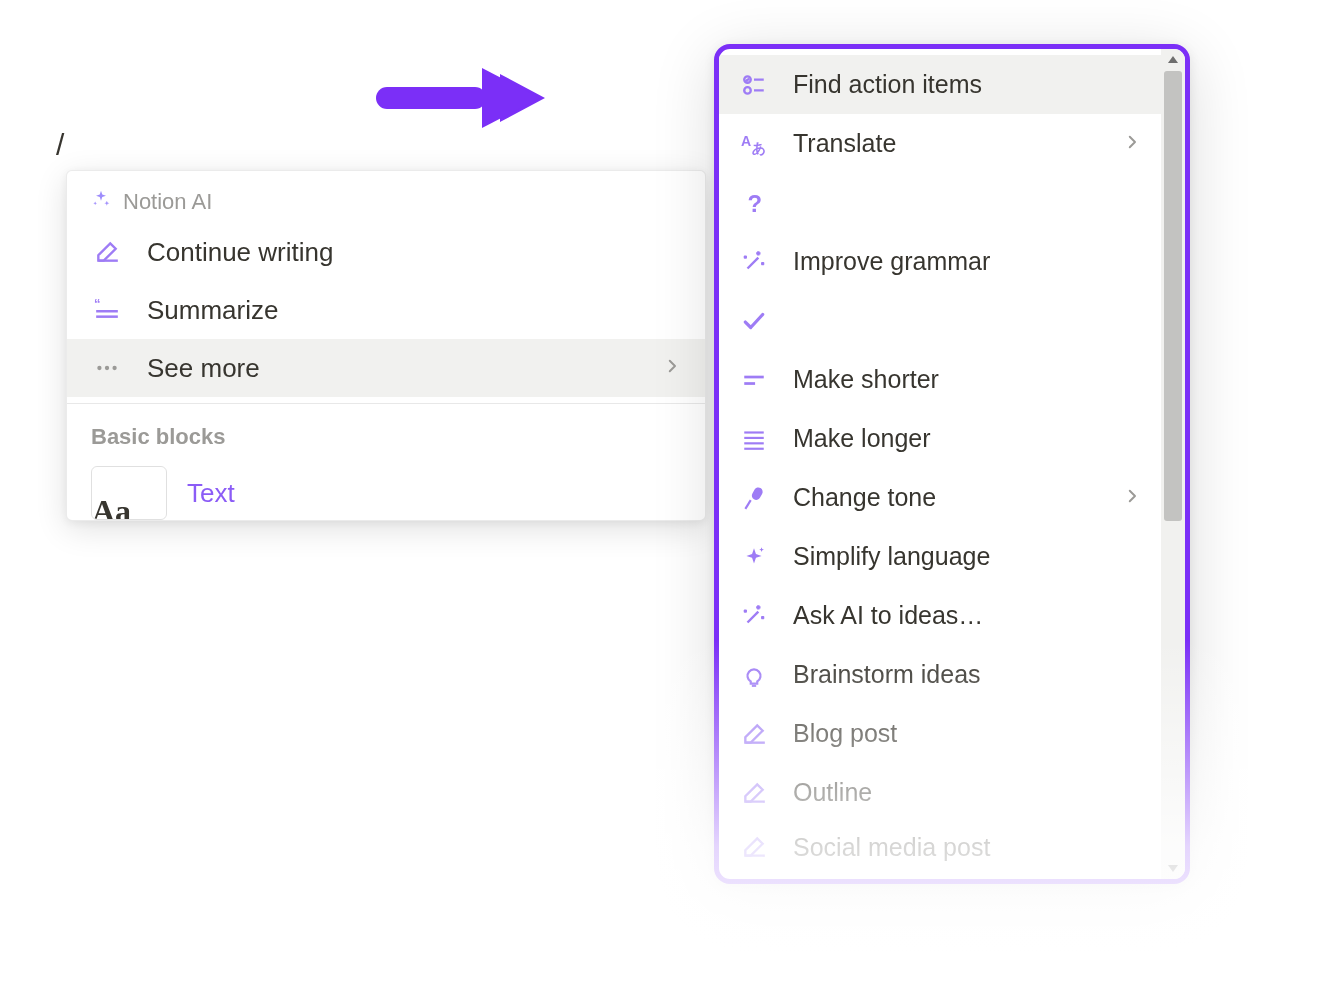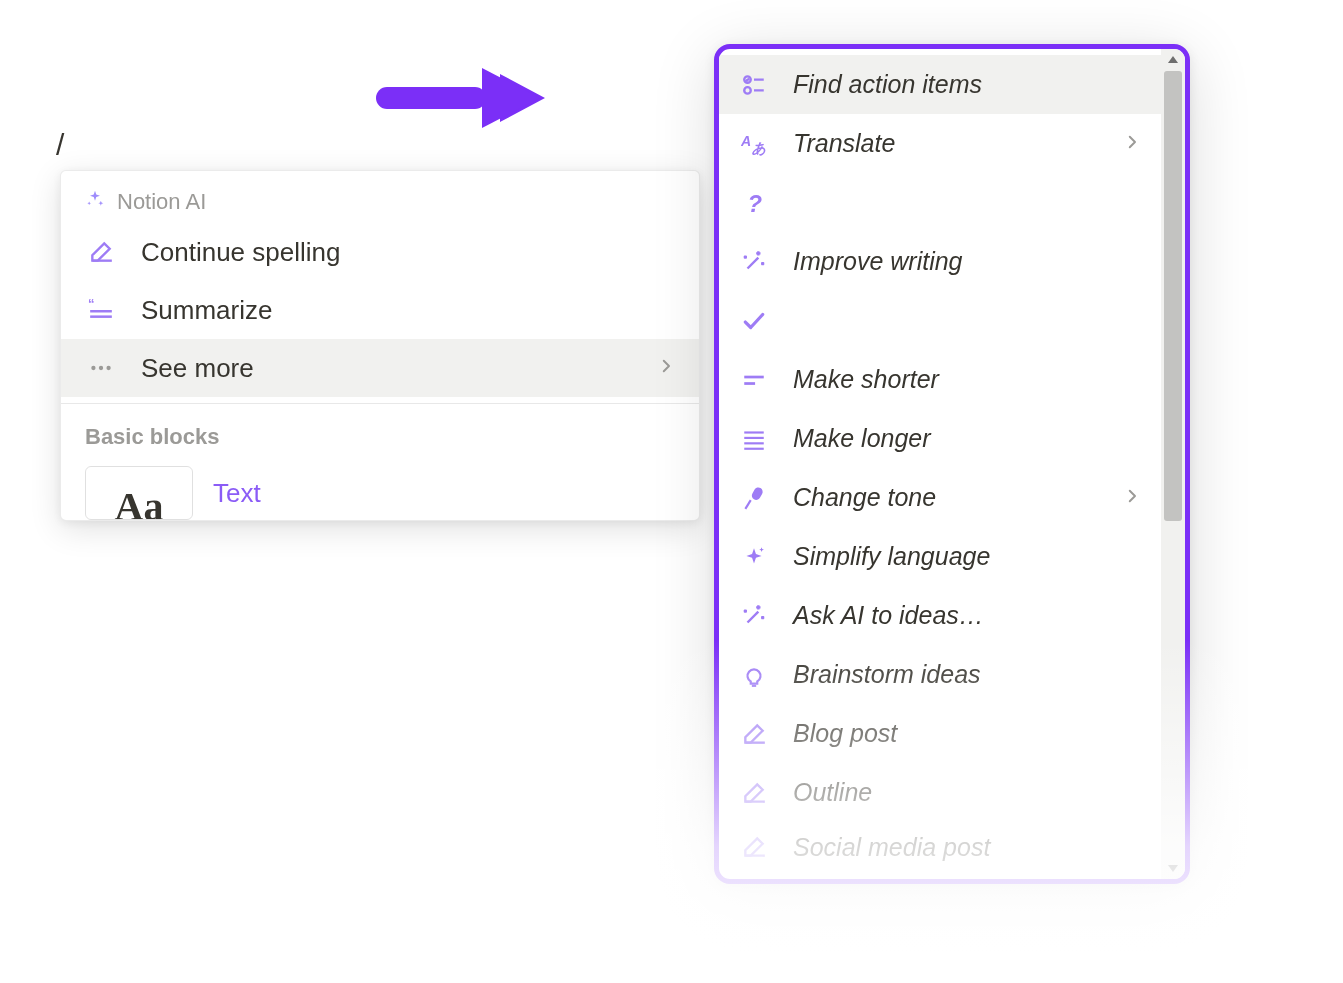--- a/index.html
+++ b/index.html
@@ -28,21 +28,21 @@
     .arrow-annotation {
       position: absolute;
       top: 58px;
       left: 370px;
       color: #7b2ff7;
     }
 
     .left-menu {
       position: absolute;
       top: 170px;
-      left: 60px;
+      left: 66px;
       width: 640px;
       background: #ffffff;
       border: 1px solid rgba(0,0,0,0.08);
       border-radius: 6px;
       box-shadow: 0 8px 32px rgba(0,0,0,0.12), 0 2px 8px rgba(0,0,0,0.06);
       overflow: hidden;
     }
 
     .section-header {
       padding: 18px 24px 8px 24px;
@@ -108,29 +108,28 @@
     }
 
     .block-item {
       padding: 0px 24px 0px 24px;
       display: flex;
       align-items: center;
       gap: 20px;
     }
 
     .block-thumbnail {
-      width: 108px;
+      width: 76px;
       height: 54px;
       border: 1px solid rgba(0,0,0,0.12);
       border-radius: 6px;
       display: flex;
       align-items: flex-end;
-      justify-content: center;
       font-family: Georgia, serif;
-      font-size: 40px;
+      font-size: 32px;
       font-weight: 600;
       color: #37352f;
       padding-bottom: 0;
       overflow: hidden;
       line-height: 1;
     }
 
     .block-thumbnail span {
       transform: translateY(8px);
     }
@@ -156,21 +155,20 @@
 
     .right-menu-content {
       flex: 1;
       overflow: hidden;
       padding-top: 6px;
     }
 
     .right-menu-content .menu-item {
       padding: 10px 20px;
       min-height: 59px;
-      font-style: italic;
     }
 
     .right-menu-content .menu-item .icon {
       width: 30px;
       height: 30px;
     }
 
     .right-menu-content .menu-item .label {
       font-size: 25px;
     }
@@ -250,21 +248,21 @@
   </div>
 
   <div id="left-items">
       <div class="menu-item">
         <span class="icon">
           <svg width="26" height="26" viewBox="0 0 24 24" fill="none" stroke="currentColor" stroke-width="2.2">
             <path d="M4 20 L9 20 L20 9 L15 4 L4 15 Z" fill="none"></path>
             <line x1="4" y1="20" x2="22" y2="20"></line>
           </svg>
         </span>
-        <span class="label">Continue spelling</span>
+        <span class="label">Continue writing</span>
       </div>
       <div class="menu-item">
         <span class="icon">
           <svg width="26" height="26" viewBox="0 0 24 24" fill="currentColor">
             <text x="0" y="10" font-size="12" font-weight="bold">“</text>
             <rect x="2" y="12" width="20" height="2.3"></rect>
             <rect x="2" y="17" width="20" height="2.3"></rect>
           </svg>
         </span>
         <span class="label">Summarize</span>
@@ -333,21 +331,21 @@
       </div>
       <div class="menu-item">
         <span class="icon">
           <svg width="26" height="26" viewBox="0 0 24 24" fill="none" stroke="currentColor" stroke-width="2.2">
             <line x1="6" y1="18" x2="16" y2="8"></line>
             <path d="M16 2 v4 M14 4 h4"></path>
             <path d="M4 6 v3 M2.5 7.5 h3"></path>
             <path d="M20 12 v3 M18.5 13.5 h3"></path>
           </svg>
         </span>
-        <span class="label">Improve writing</span>
+        <span class="label">Improve grammar</span>
       </div>
       <div class="menu-item">
         <span class="icon">
           <svg width="26" height="26" viewBox="0 0 24 24" fill="none" stroke="currentColor" stroke-width="3" stroke-linecap="round" stroke-linejoin="round">
             <polyline points="4 13 9 18 20 6"></polyline>
           </svg>
         </span>
       </div>
       <div class="menu-item">
         <span class="icon">

